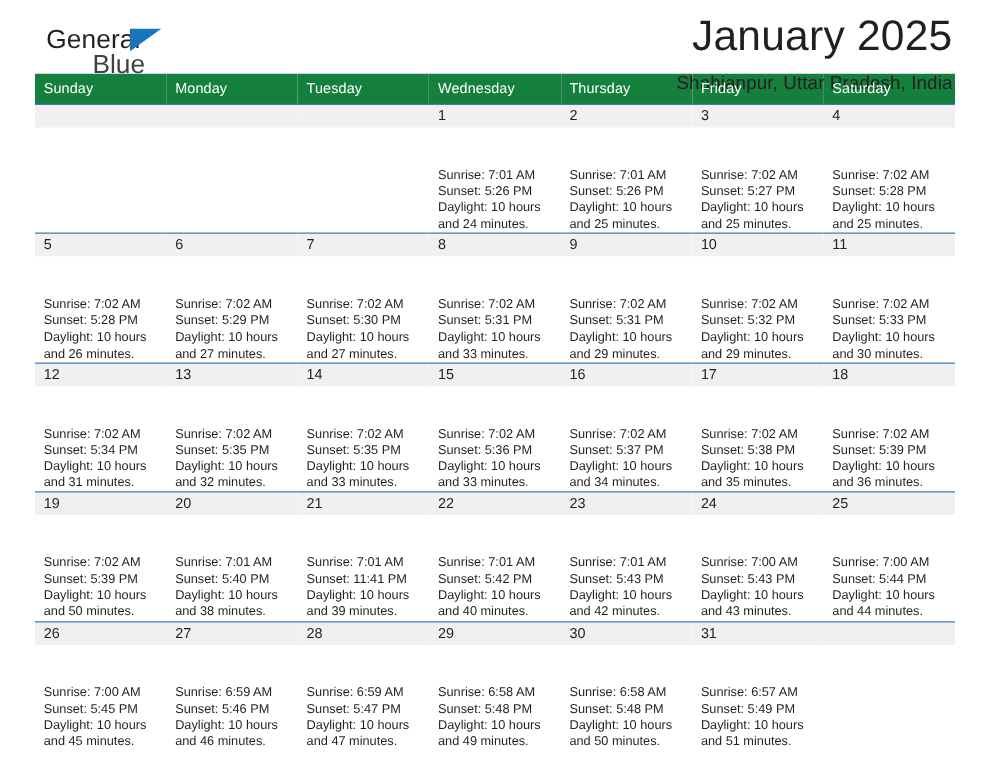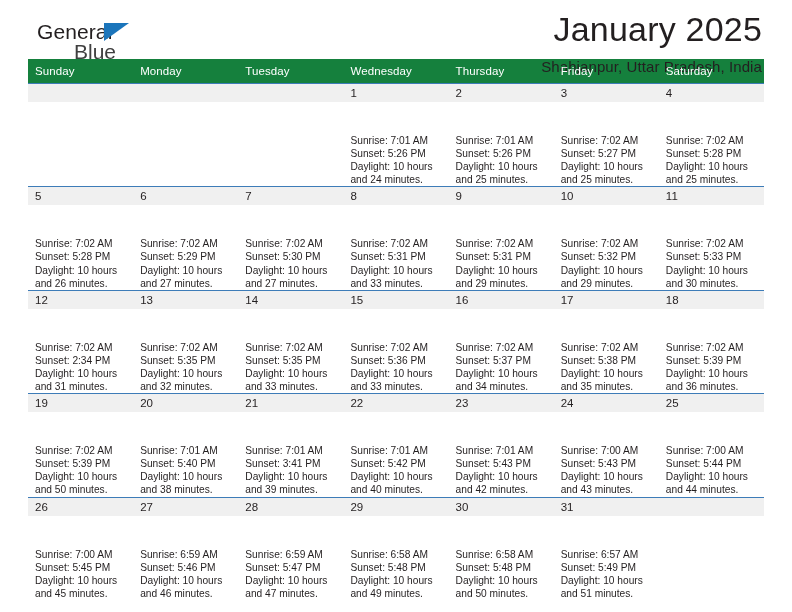--- a/index.html
+++ b/index.html
@@ -256,21 +256,21 @@
               <div>Daylight: 10 hours</div>
               <div>and 30 minutes.</div>
             </div>
           </td>
         </tr>
         <tr>
           <td>
             <div class="daynum">12</div>
             <div class="cell-body">
               <div>Sunrise: 7:02 AM</div>
-              <div>Sunset: 2:34 PM</div>
+              <div>Sunset: 5:34 PM</div>
               <div>Daylight: 10 hours</div>
               <div>and 31 minutes.</div>
             </div>
           </td>
           <td>
             <div class="daynum">13</div>
             <div class="cell-body">
               <div>Sunrise: 7:02 AM</div>
               <div>Sunset: 5:35 PM</div>
               <div>Daylight: 10 hours</div>
@@ -339,21 +339,21 @@
               <div>Sunrise: 7:01 AM</div>
               <div>Sunset: 5:40 PM</div>
               <div>Daylight: 10 hours</div>
               <div>and 38 minutes.</div>
             </div>
           </td>
           <td>
             <div class="daynum">21</div>
             <div class="cell-body">
               <div>Sunrise: 7:01 AM</div>
-              <div>Sunset: 3:41 PM</div>
+              <div>Sunset: 11:41 PM</div>
               <div>Daylight: 10 hours</div>
               <div>and 39 minutes.</div>
             </div>
           </td>
           <td>
             <div class="daynum">22</div>
             <div class="cell-body">
               <div>Sunrise: 7:01 AM</div>
               <div>Sunset: 5:42 PM</div>
               <div>Daylight: 10 hours</div>

